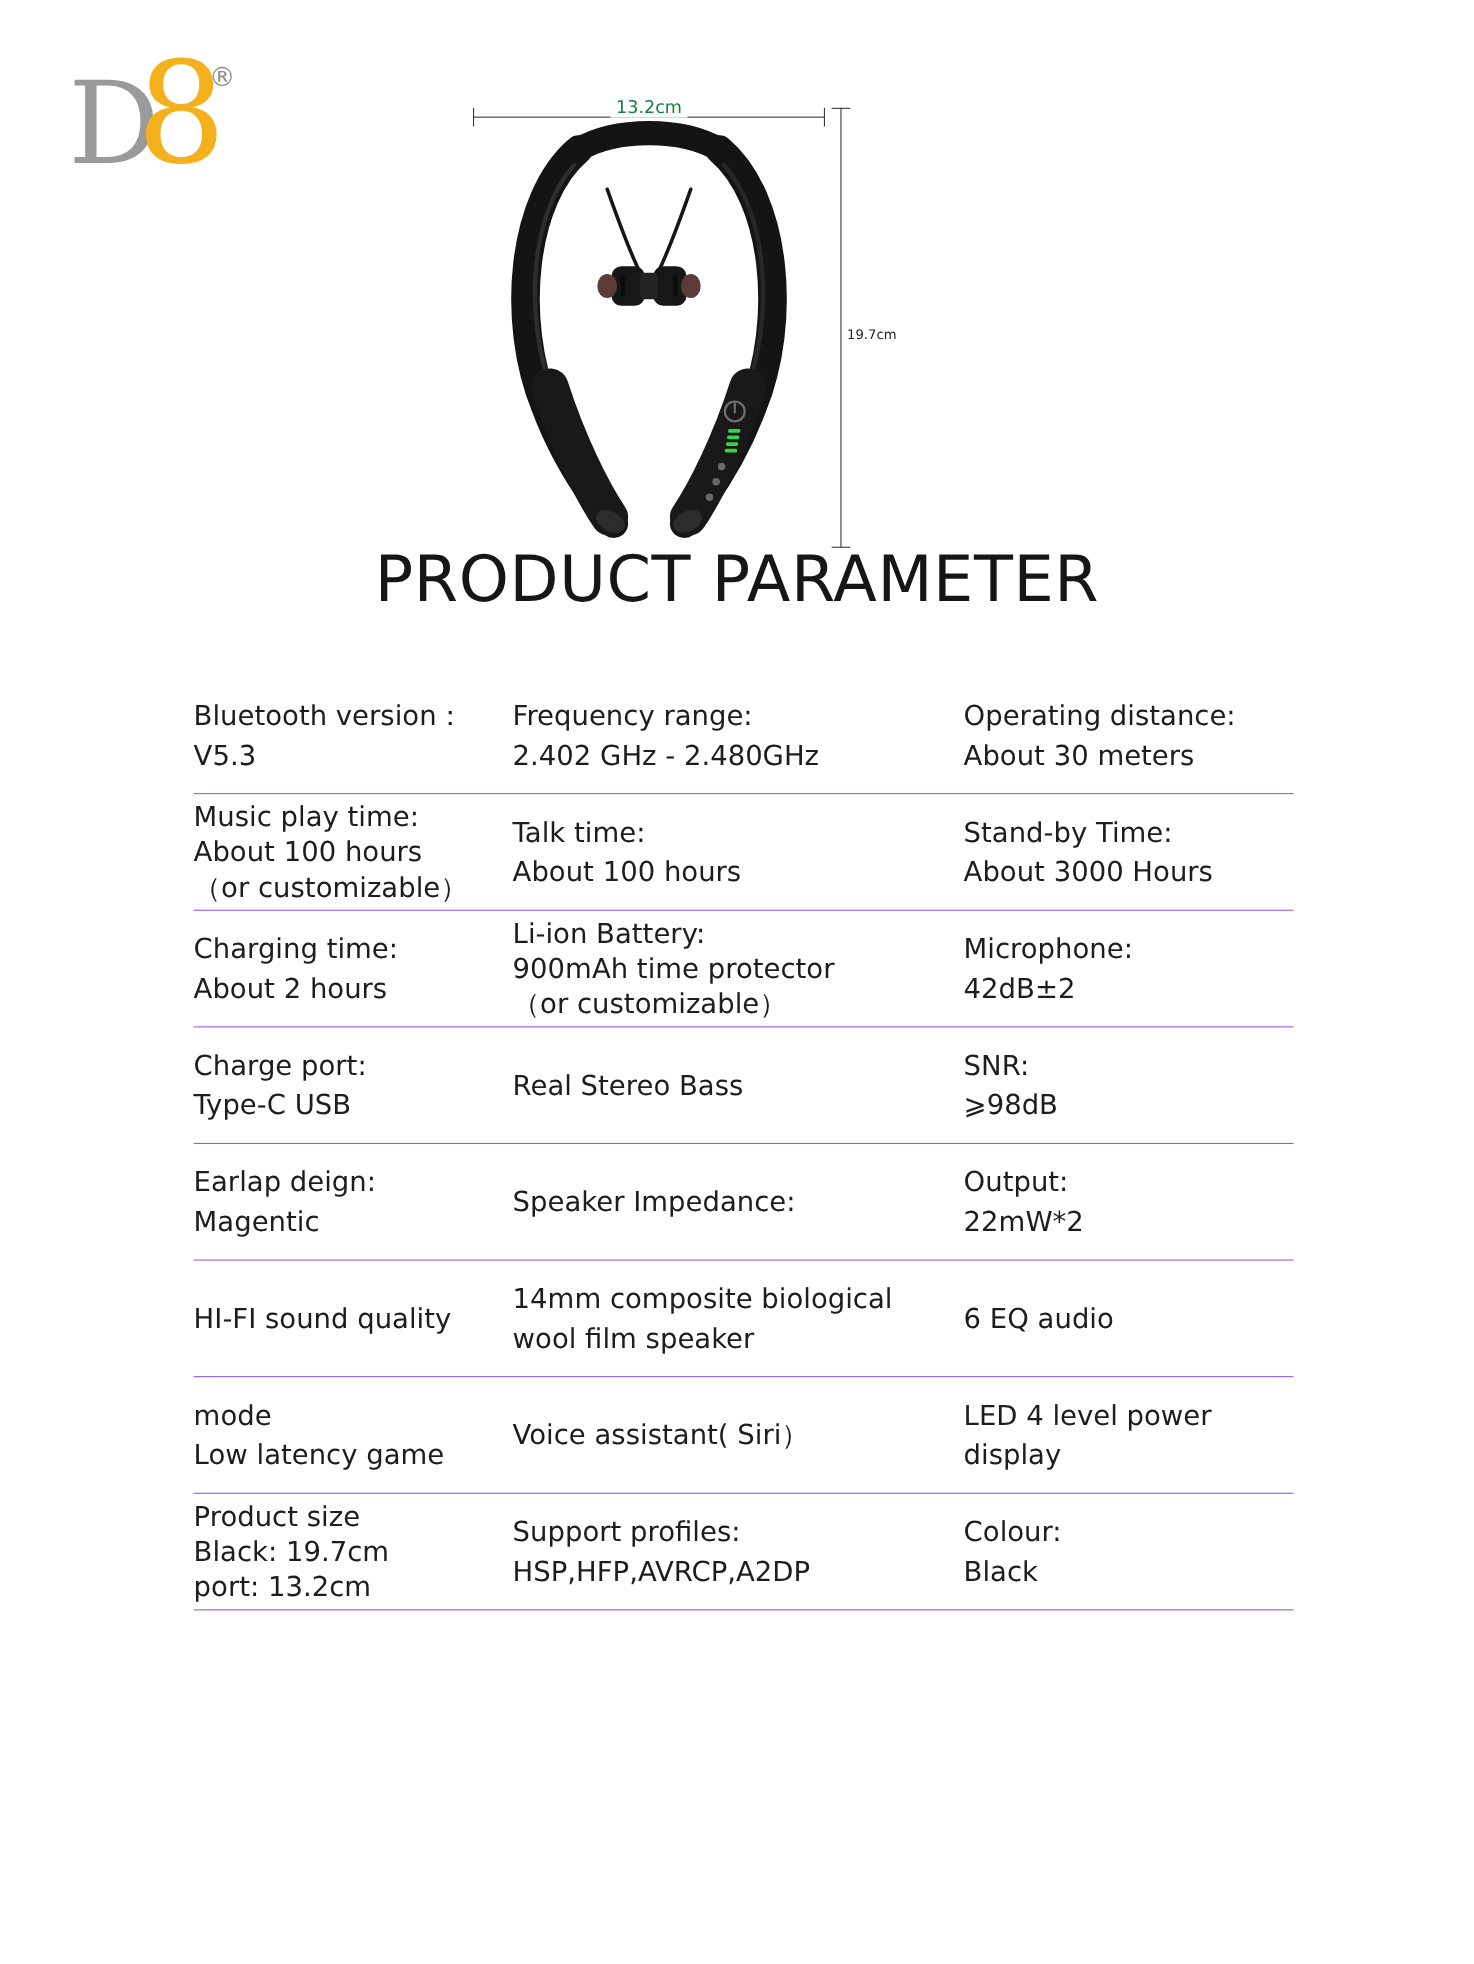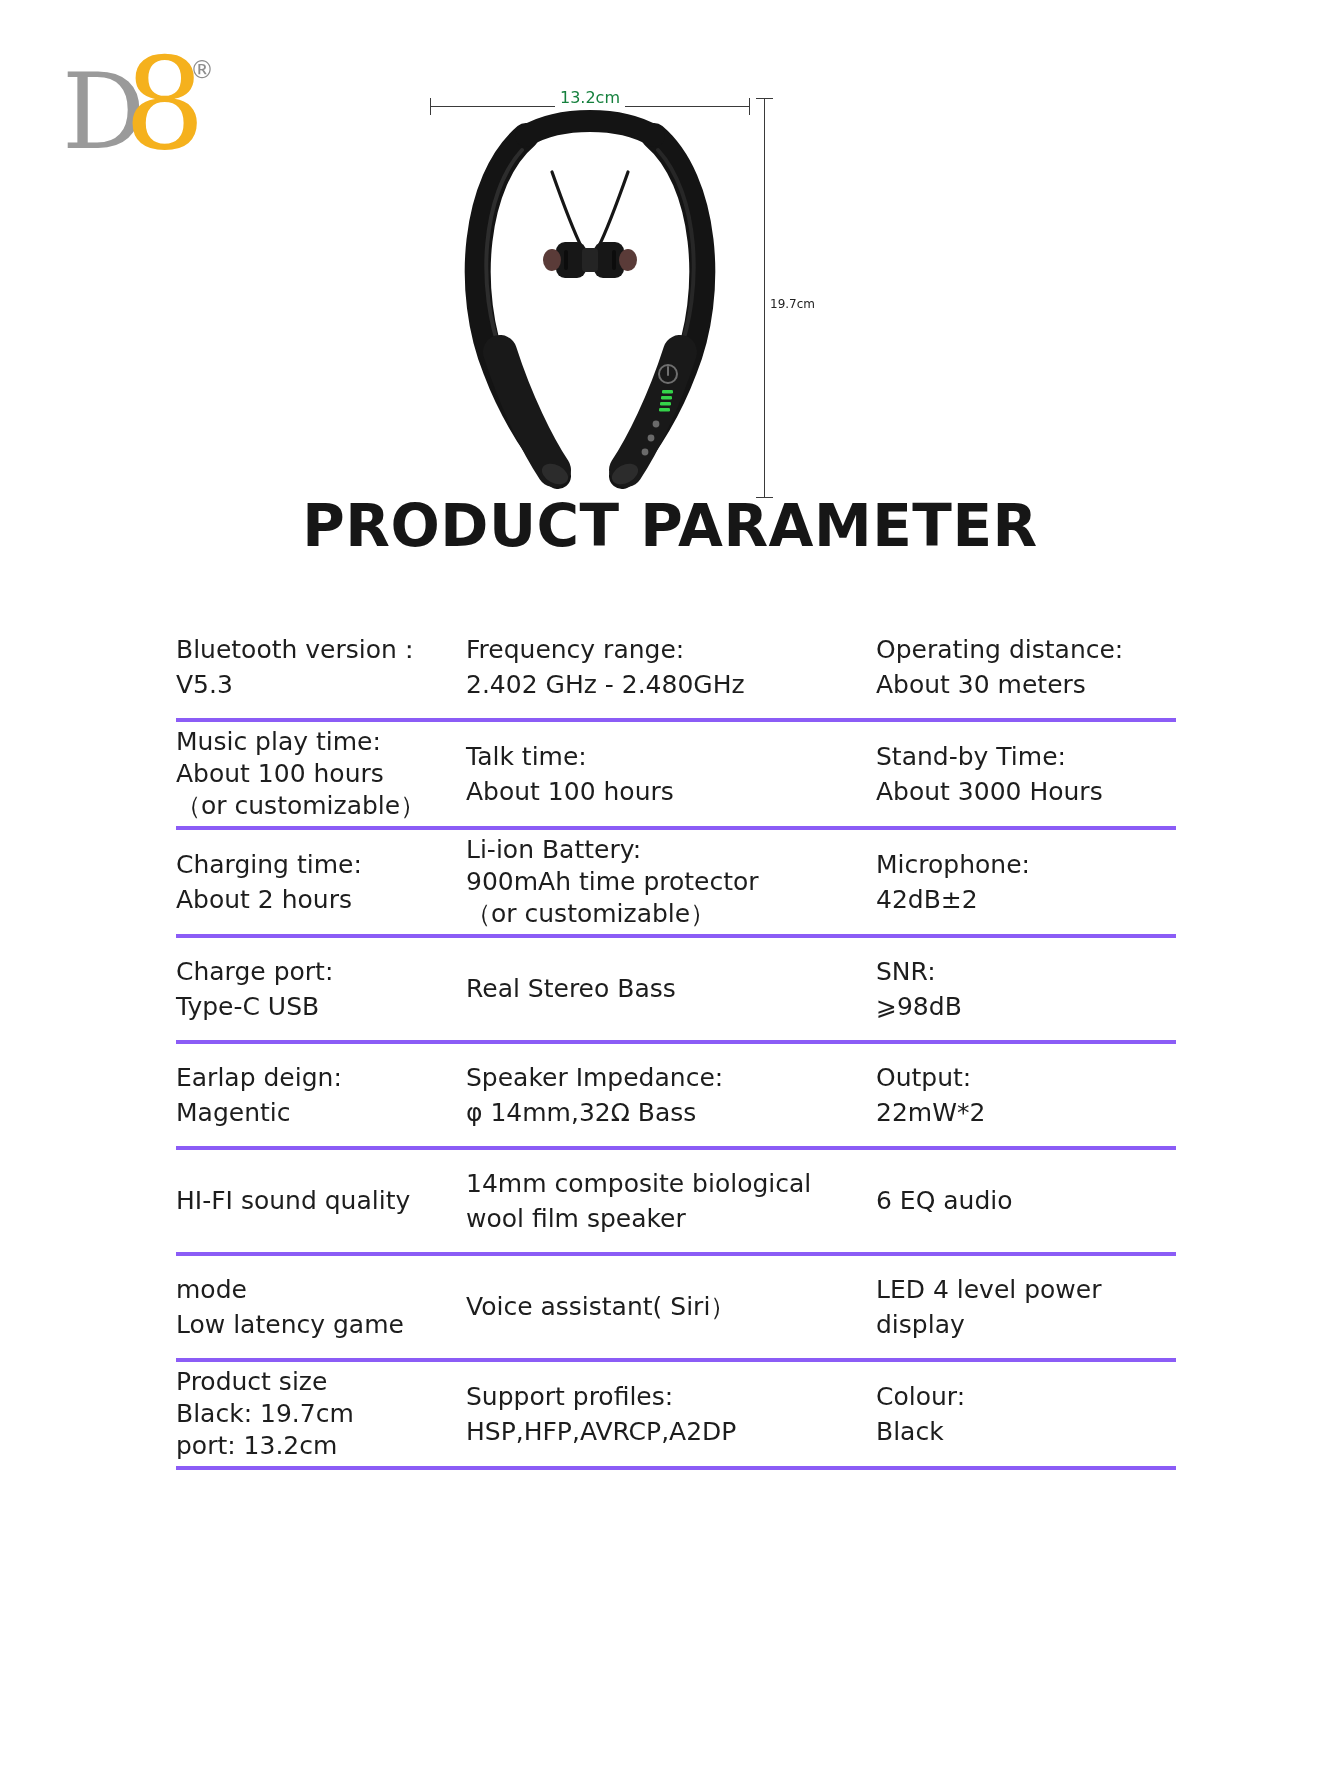--- a/index.html
+++ b/index.html
@@ -142,37 +142,37 @@
   }
 
   
   .title {
     position: absolute;
     left: 0;
     top: 492px;
     width: 100%;
     text-align: center;
     font-size: 58px;
-    font-weight: 700;
+    font-weight: 400;
     letter-spacing: 0.5px;
     color: #161616;
     font-family: "DejaVu Sans", sans-serif;
   }
 
   
   .spec-table {
     position: absolute;
     left: 176px;
     top: 616px;
     width: 1000px;
   }
   .spec-row {
     display: flex;
     align-items: center;
-    border-bottom: 4px solid #8b5cf6;
+    border-bottom: 1px solid #8b5cf6;
     min-height: 106px;
     padding: 4px 0;
     box-sizing: border-box;
   }
   .spec-row:first-child {
     border-top: none;
   }
   .spec-cell {
     font-size: 25px;
     line-height: 1.42;
@@ -329,21 +329,20 @@
     </div>
   </div>
 
   <div class="spec-row">
     <div class="spec-cell c1">
       <span class="ln">Earlap deign:</span>
       <span class="ln">Magentic</span>
     </div>
     <div class="spec-cell c2">
       <span class="ln">Speaker Impedance:</span>
-      <span class="ln">φ 14mm,32Ω Bass</span>
     </div>
     <div class="spec-cell c3">
       <span class="ln">Output:</span>
       <span class="ln">22mW*2</span>
     </div>
   </div>
 
   <div class="spec-row">
     <div class="spec-cell c1">
       <span class="ln">HI-FI sound quality</span>

